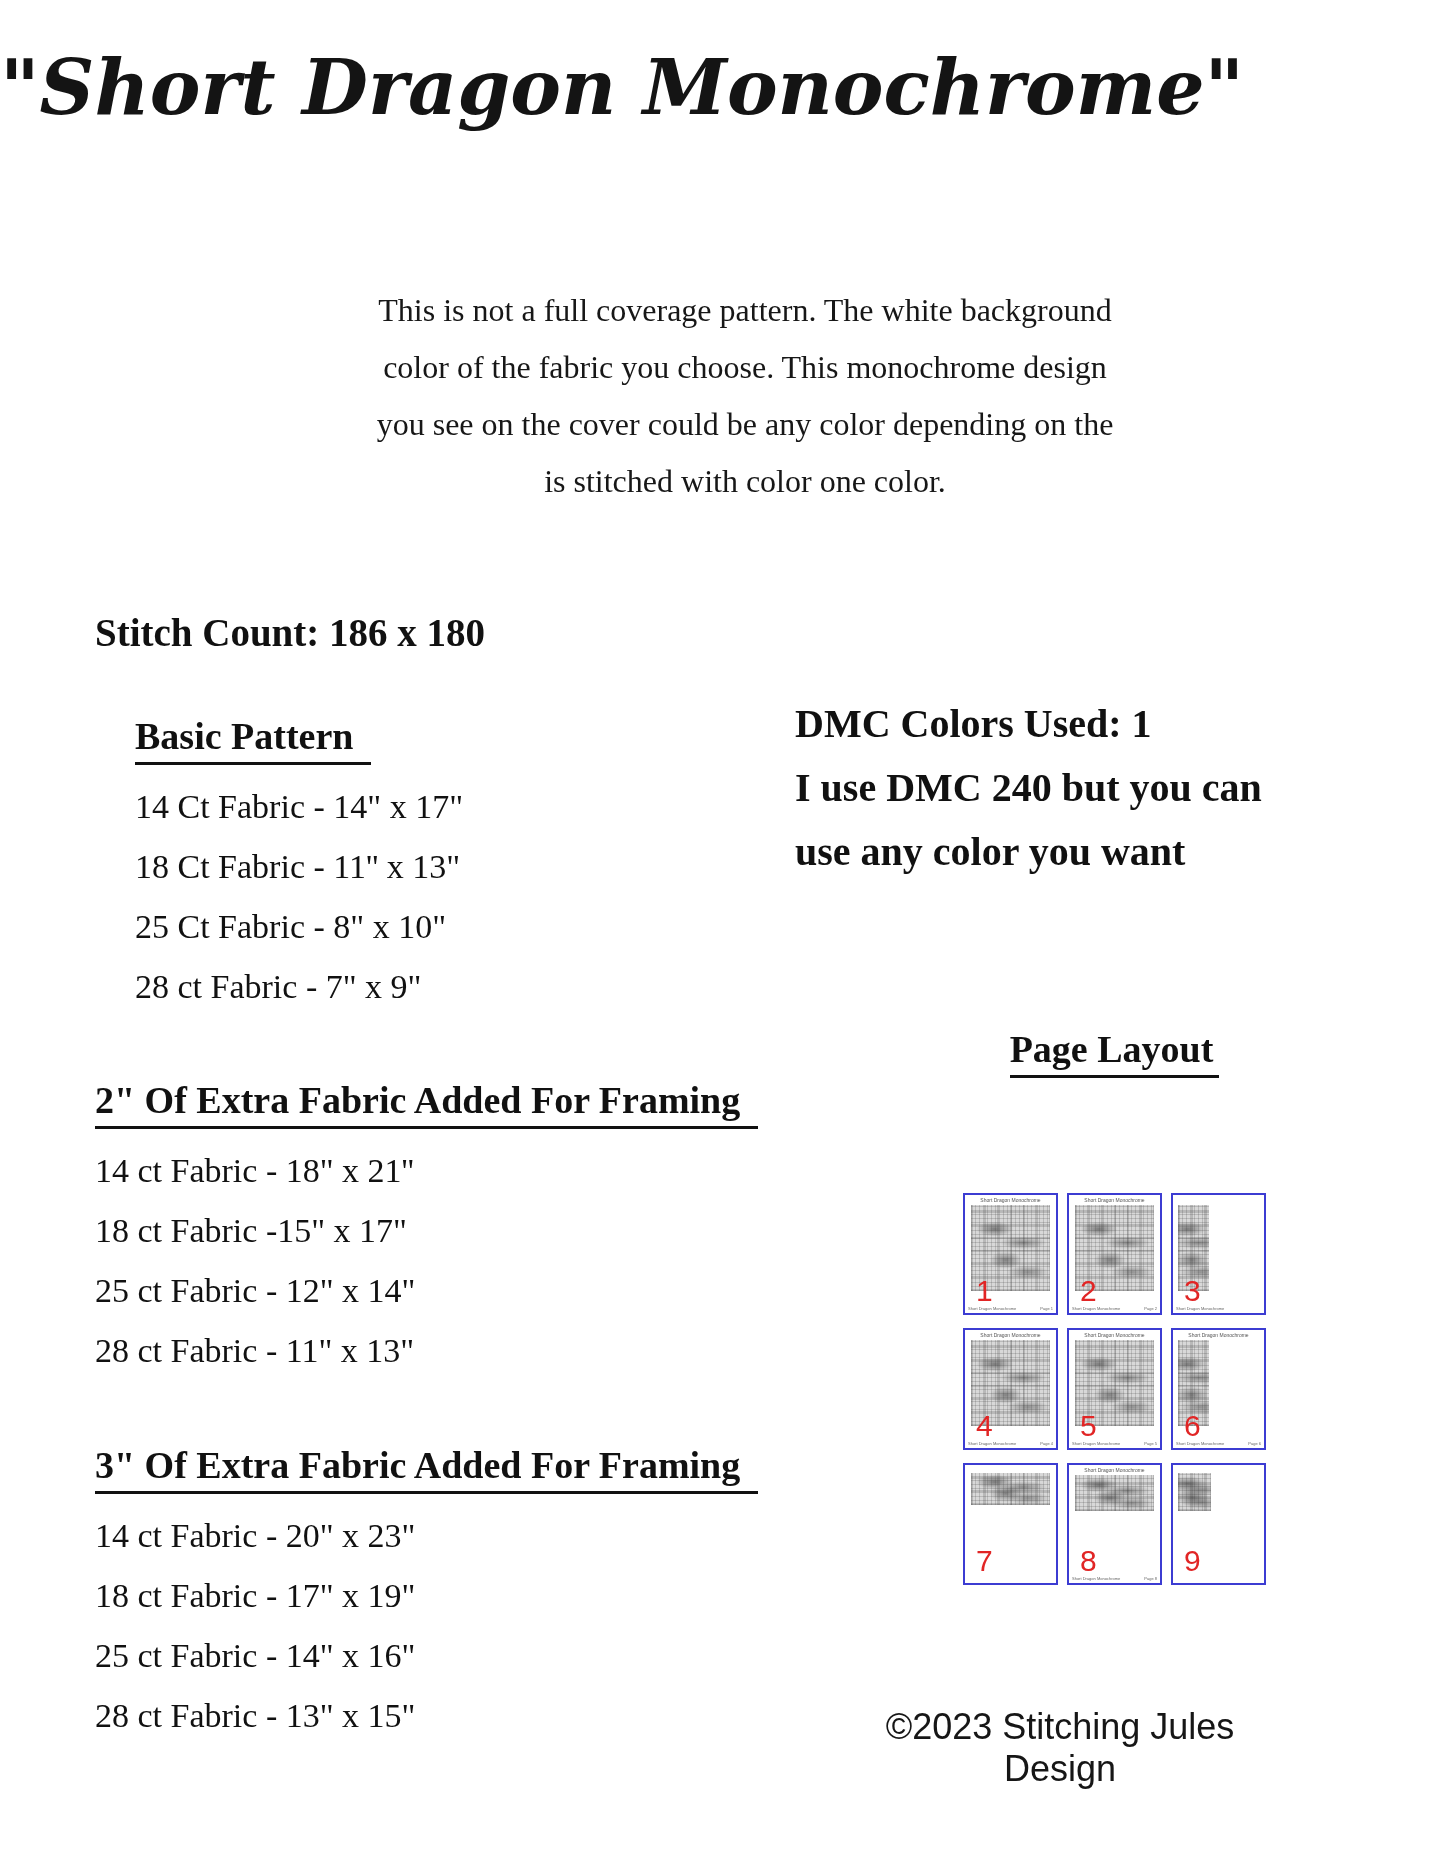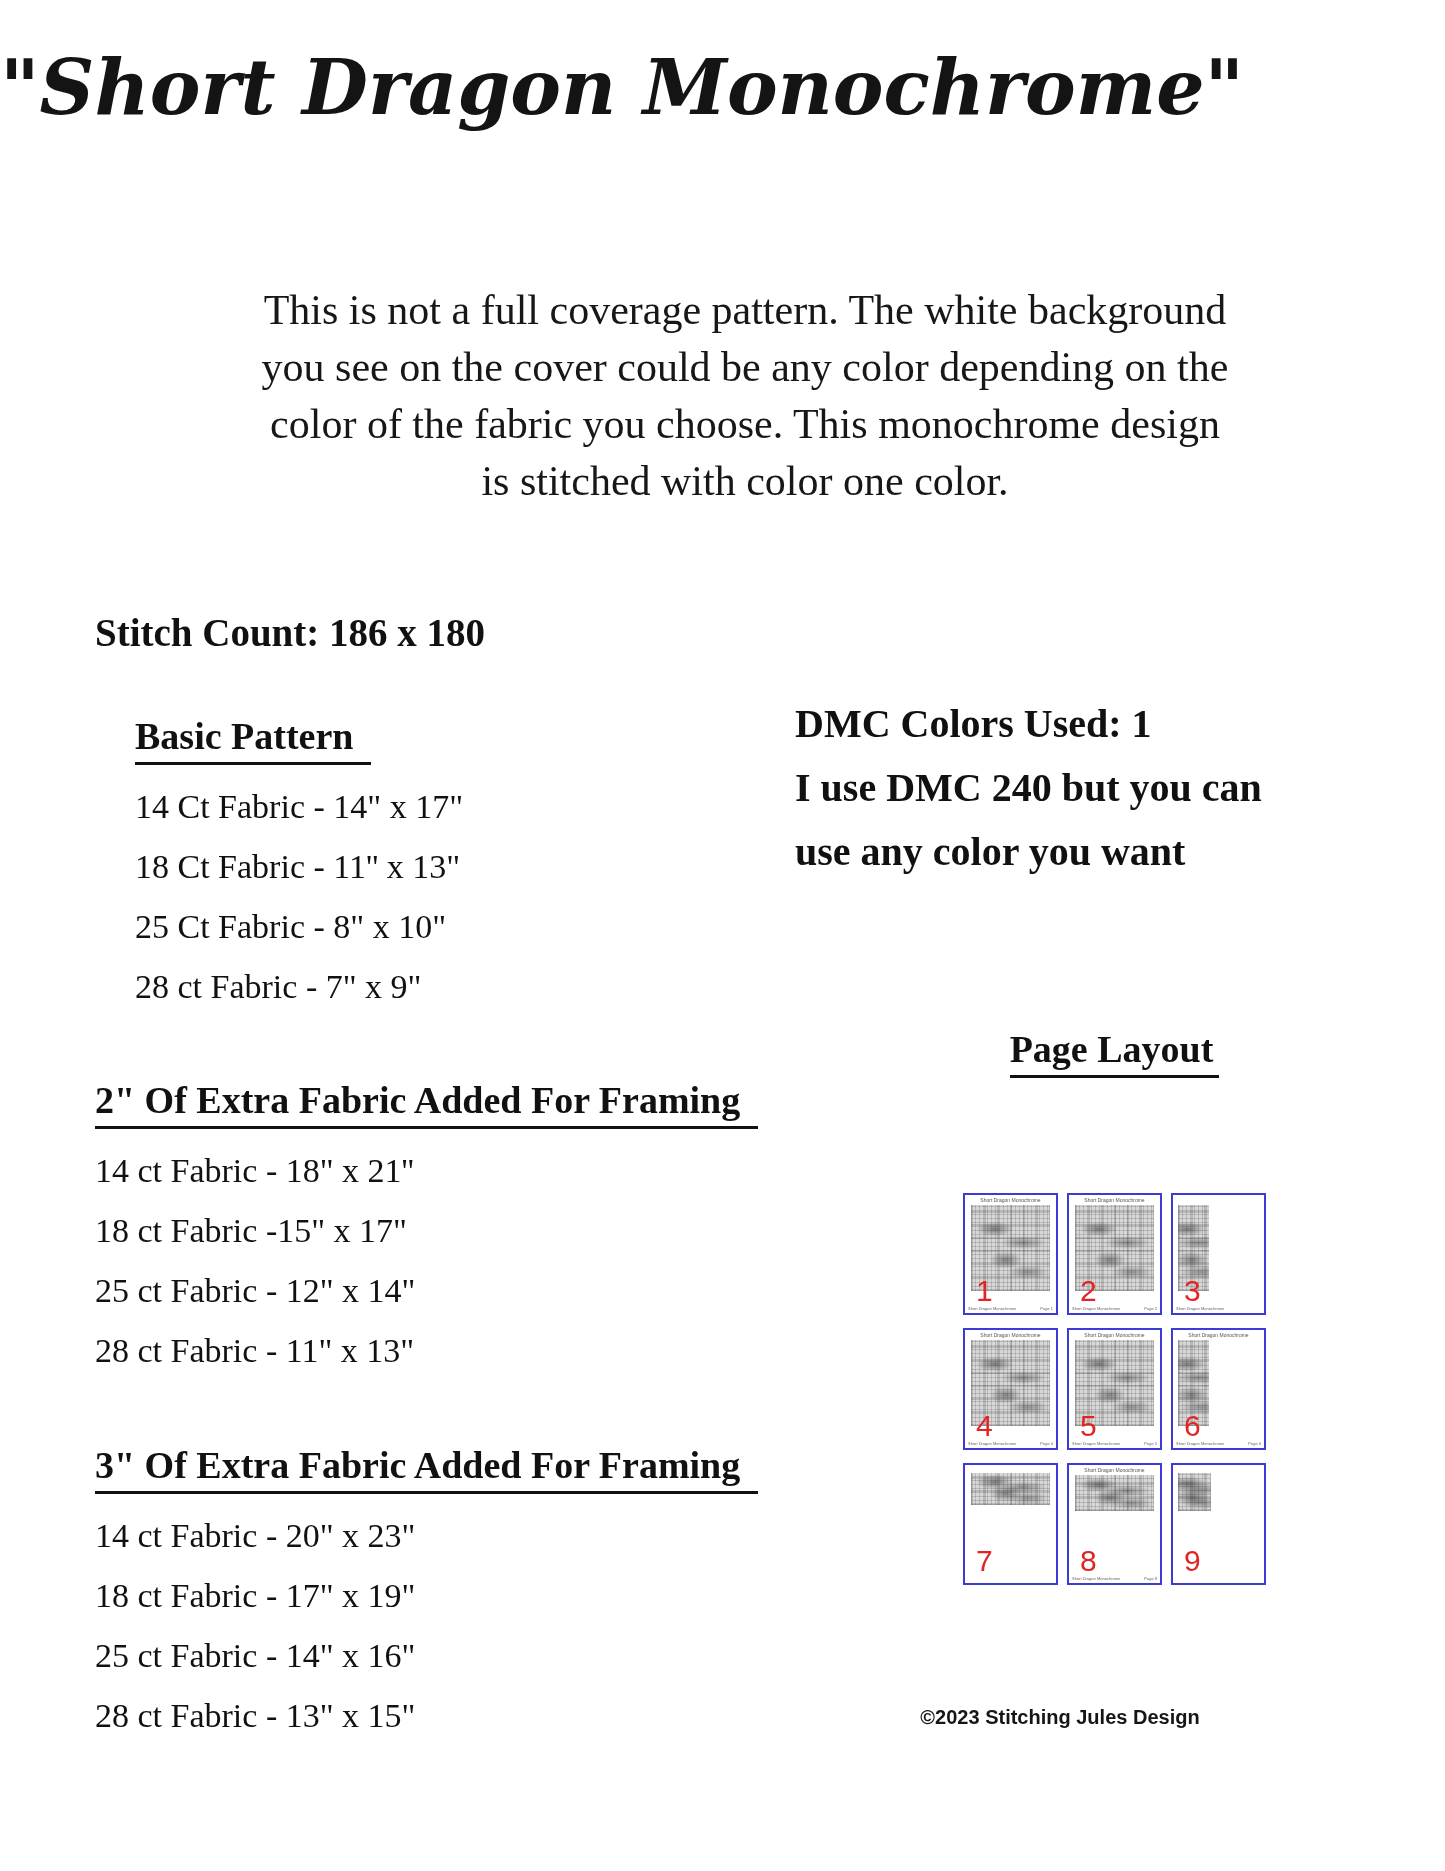--- a/index.html
+++ b/index.html
@@ -14,21 +14,21 @@
 
   
   .logo{left:1212px;top:140px;width:172px;text-align:center;}
   .logo svg{display:block;margin:0 auto;width:118px;height:36px;}
   .logo .flip{transform:rotate(180deg);}
   .logo-text{font-family:"DejaVu Serif",serif;font-style:italic;font-size:17px;
              color:#5c2a57;white-space:nowrap;line-height:24px;}
 
   
   .intro{left:45px;top:282px;width:1400px;text-align:center;
-         font-size:42px;line-height:57px;color:#171717;}
+         font-size:32px;line-height:57px;color:#171717;}
   .intro div{white-space:nowrap;}
 
   
   .stitch{left:95px;top:610px;font-size:39px;font-weight:700;white-space:nowrap;}
   .section{font-size:34px;line-height:60px;white-space:nowrap;}
   .sec-basic{left:95px;top:708px;margin-left:40px;}
   .sec-fr2{left:95px;top:1072px;}
   .sec-fr3{left:95px;top:1437px;}
   .uh{display:inline-block;font-size:38px;font-weight:700;line-height:46px;
       border-bottom:3px solid #111;padding:0 18px 3px 0;margin-bottom:12px;}
@@ -64,34 +64,34 @@
        font-size:30px;line-height:32px;color:#e12525;}
   .hdr{position:absolute;top:2px;left:2px;right:2px;text-align:center;font-size:5px;
        color:#555;white-space:nowrap;overflow:hidden;font-family:"Liberation Sans",sans-serif;}
   .ftl{position:absolute;bottom:2px;left:3px;font-size:4px;color:#666;white-space:nowrap;
        font-family:"Liberation Sans",sans-serif;}
   .ftr{position:absolute;bottom:2px;right:3px;font-size:4px;color:#666;white-space:nowrap;
        font-family:"Liberation Sans",sans-serif;}
 
   
   .copyright{left:850px;top:1706px;width:420px;text-align:center;
-             font-family:"Liberation Sans",sans-serif;font-weight:700;font-size:20px;color:#161616;}
+             font-family:"Liberation Sans",sans-serif;font-weight:400;font-size:36px;color:#161616;}
 </style>
 </head>
 <body>
 
 <div class="sheet">
 
   <div class="abs title">"Short Dragon Monochrome"</div>
 
 
   <div class="abs intro">
     <div>This is not a full coverage pattern. The white background</div>
+    <div>color of the fabric you choose. This monochrome design</div>
     <div>you see on the cover could be any color depending on the</div>
-    <div>color of the fabric you choose. This monochrome design</div>
     <div>is stitched with color one color.</div>
   </div>
 
   <div class="abs stitch">Stitch Count: 186 x 180</div>
 
   <div class="abs section sec-basic">
     <span class="uh">Basic Pattern</span>
     <div>14 Ct Fabric - 14" x 17"</div>
     <div>18 Ct Fabric - 11'' x 13"</div>
     <div>25 Ct Fabric - 8" x 10"</div>

